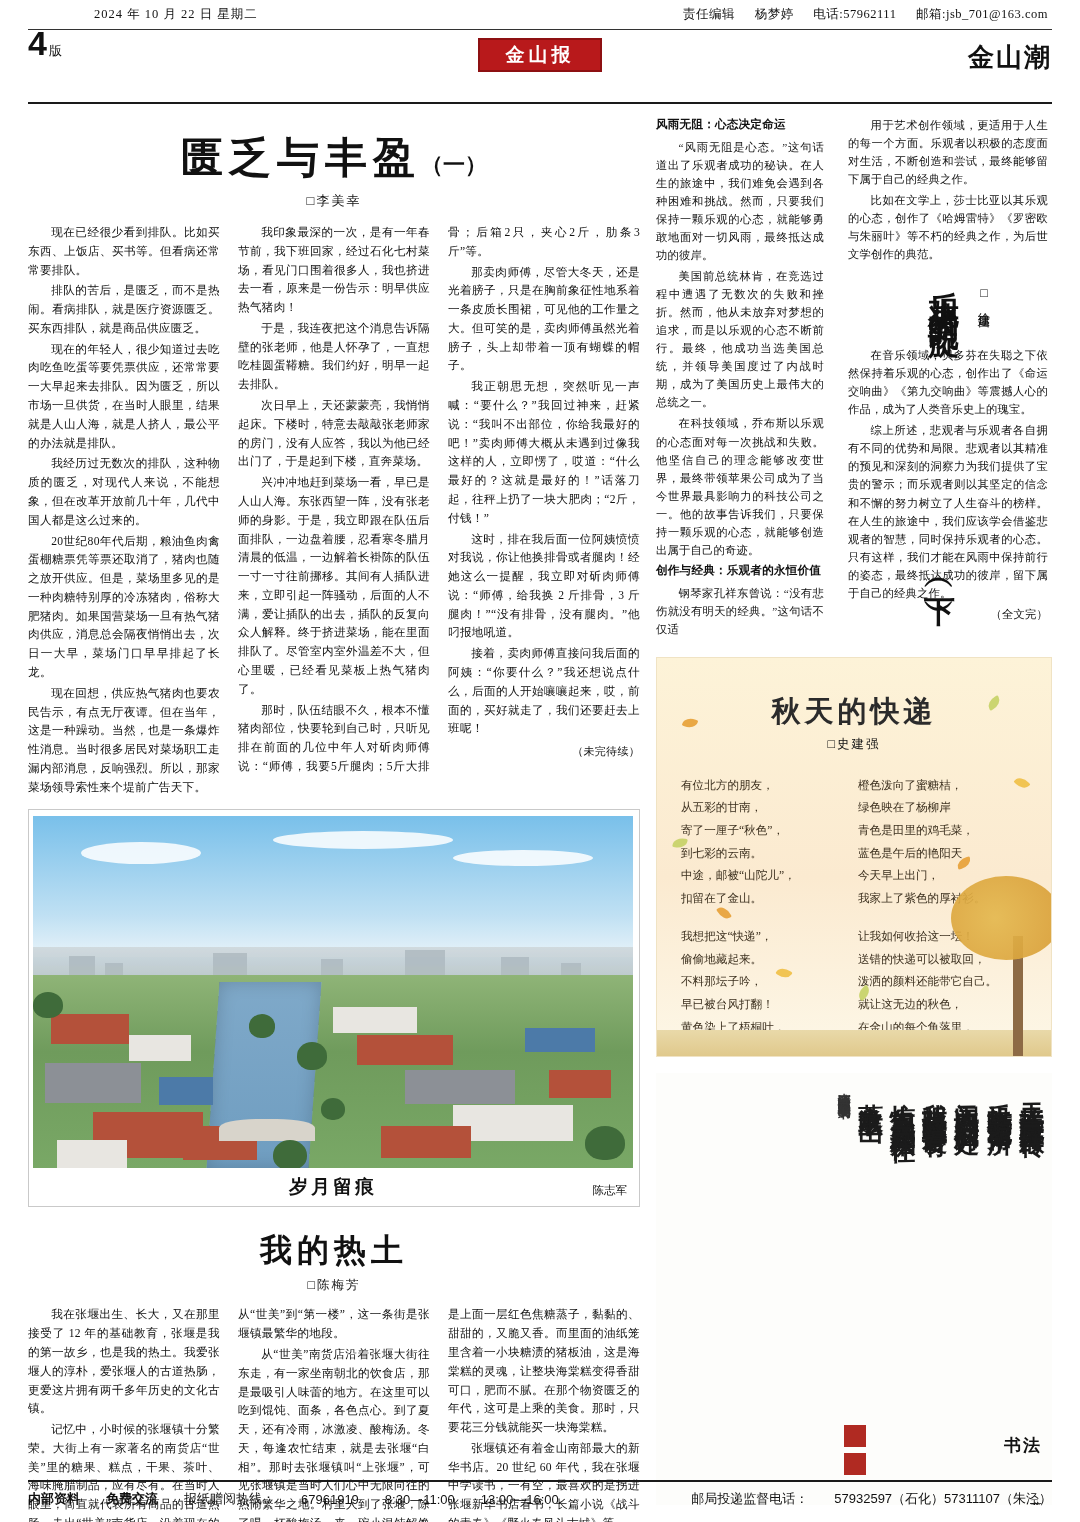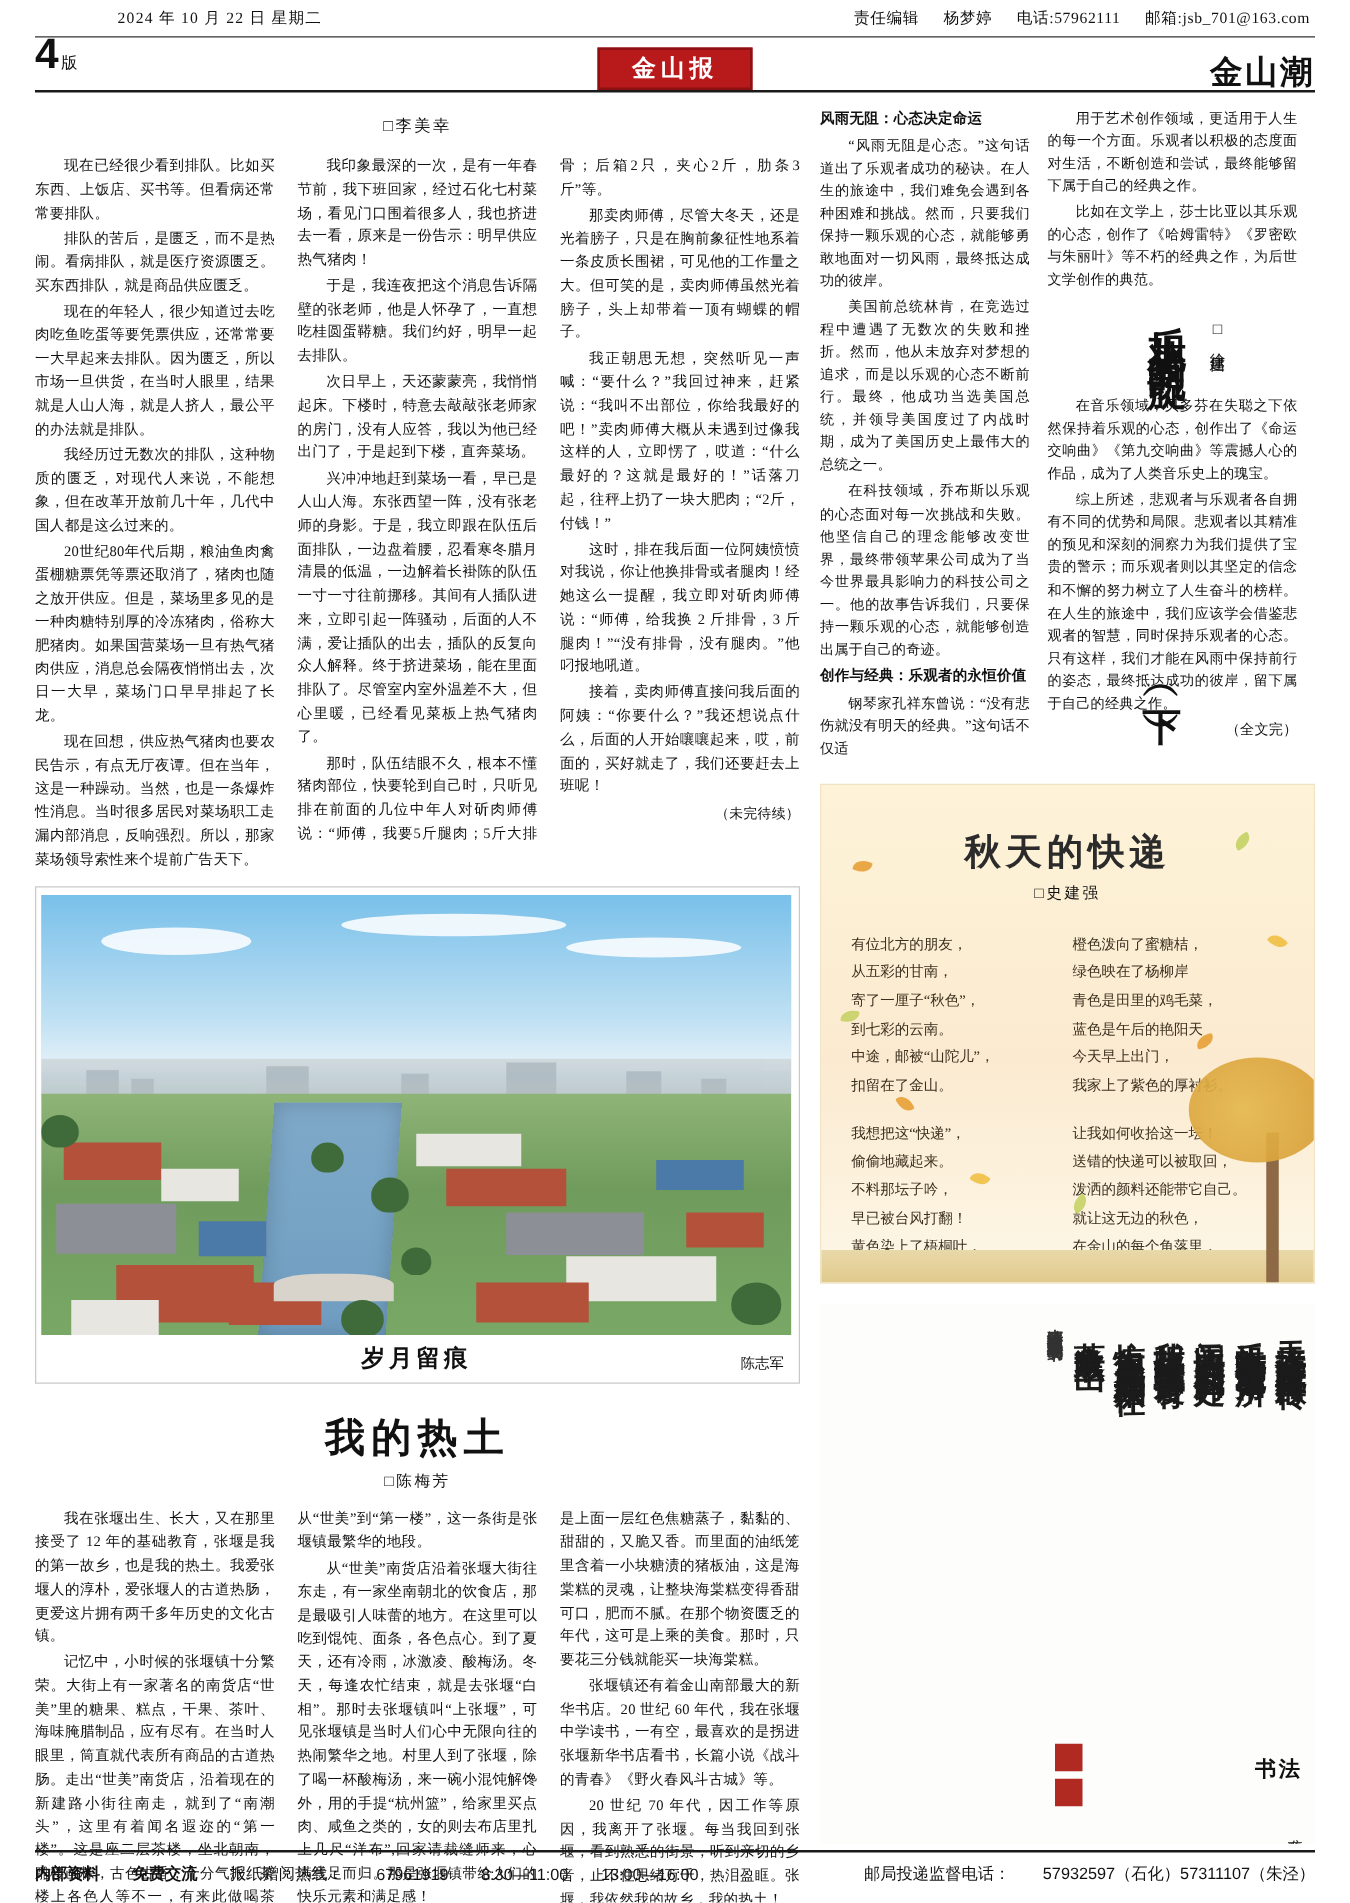--- a/index.html
+++ b/index.html
@@ -10,21 +10,21 @@
     background: #ffffff;
     font-family: "Liberation Serif", "DejaVu Serif", serif;
     color: #111;
     position: relative;
   }
   .page { position: relative; width: 1080px; height: 1522px; padding: 0; }
 
   
   .masthead {
     position: relative;
-    height: 74px;
+    height: 104px;
     margin: 0 28px;
     border-bottom: 2px solid #1a1a1a;
   }
   .mast-top {
     display: flex;
     align-items: center;
     justify-content: space-between;
     height: 30px;
     border-bottom: 1px solid #333;
     font-size: 12.5px;
@@ -145,21 +145,21 @@
   h2.sub-headline {
     text-align: center;
     font-size: 32px;
     font-weight: bold;
     letter-spacing: 5px;
     margin: 22px 0 4px 0;
   }
   .byline2 { text-align:center; font-size:12.5px; margin: 4px 0 12px 0; letter-spacing:2px; }
 
   
-  .r-top { display:flex; gap: 14px; }
+  .r-top { display:flex; gap: 24px; }
   .r-textcol { width: 168px; }
   .r-vert {
     width: 200px;
     position: relative;
   }
   .rt-small {
     font-size: 11.3px;
     line-height: 1.6;
     text-align: justify;
     letter-spacing: .2px;
@@ -315,20 +315,23 @@
       <span>4</span><span class="u">版</span>
     </div>
     <div class="mast-logo">金山报</div>
     <div class="mast-name">金山潮</div>
   </div>
 
   <div class="content">
 
     <div class="col-left">
 
+      <h1 class="headline">
+        <span>匮乏与丰盈</span><span class="part">（一）</span>
+      </h1>
       <div class="byline">□李美幸</div>
 
       <div class="threecol">
         <p>现在已经很少看到排队。比如买东西、上饭店、买书等。但看病还常常要排队。</p>
         <p>排队的苦后，是匮乏，而不是热闹。看病排队，就是医疗资源匮乏。买东西排队，就是商品供应匮乏。</p>
         <p>现在的年轻人，很少知道过去吃肉吃鱼吃蛋等要凭票供应，还常常要一大早起来去排队。因为匮乏，所以市场一旦供货，在当时人眼里，结果就是人山人海，就是人挤人，最公平的办法就是排队。</p>
         <p>我经历过无数次的排队，这种物质的匮乏，对现代人来说，不能想象，但在改革开放前几十年，几代中国人都是这么过来的。</p>
         <p>20世纪80年代后期，粮油鱼肉禽蛋棚糖票凭等票还取消了，猪肉也随之放开供应。但是，菜场里多见的是一种肉糖特别厚的冷冻猪肉，俗称大肥猪肉。如果国营菜场一旦有热气猪肉供应，消息总会隔夜悄悄出去，次日一大早，菜场门口早早排起了长龙。</p>
         <p>现在回想，供应热气猪肉也要农民告示，有点无厅夜谭。但在当年，这是一种躁动。当然，也是一条爆炸性消息。当时很多居民对菜场职工走漏内部消息，反响强烈。所以，那家菜场领导索性来个堤前广告天下。</p>
         <p>我印象最深的一次，是有一年春节前，我下班回家，经过石化七村菜场，看见门口围着很多人，我也挤进去一看，原来是一份告示：明早供应热气猪肉！</p>

